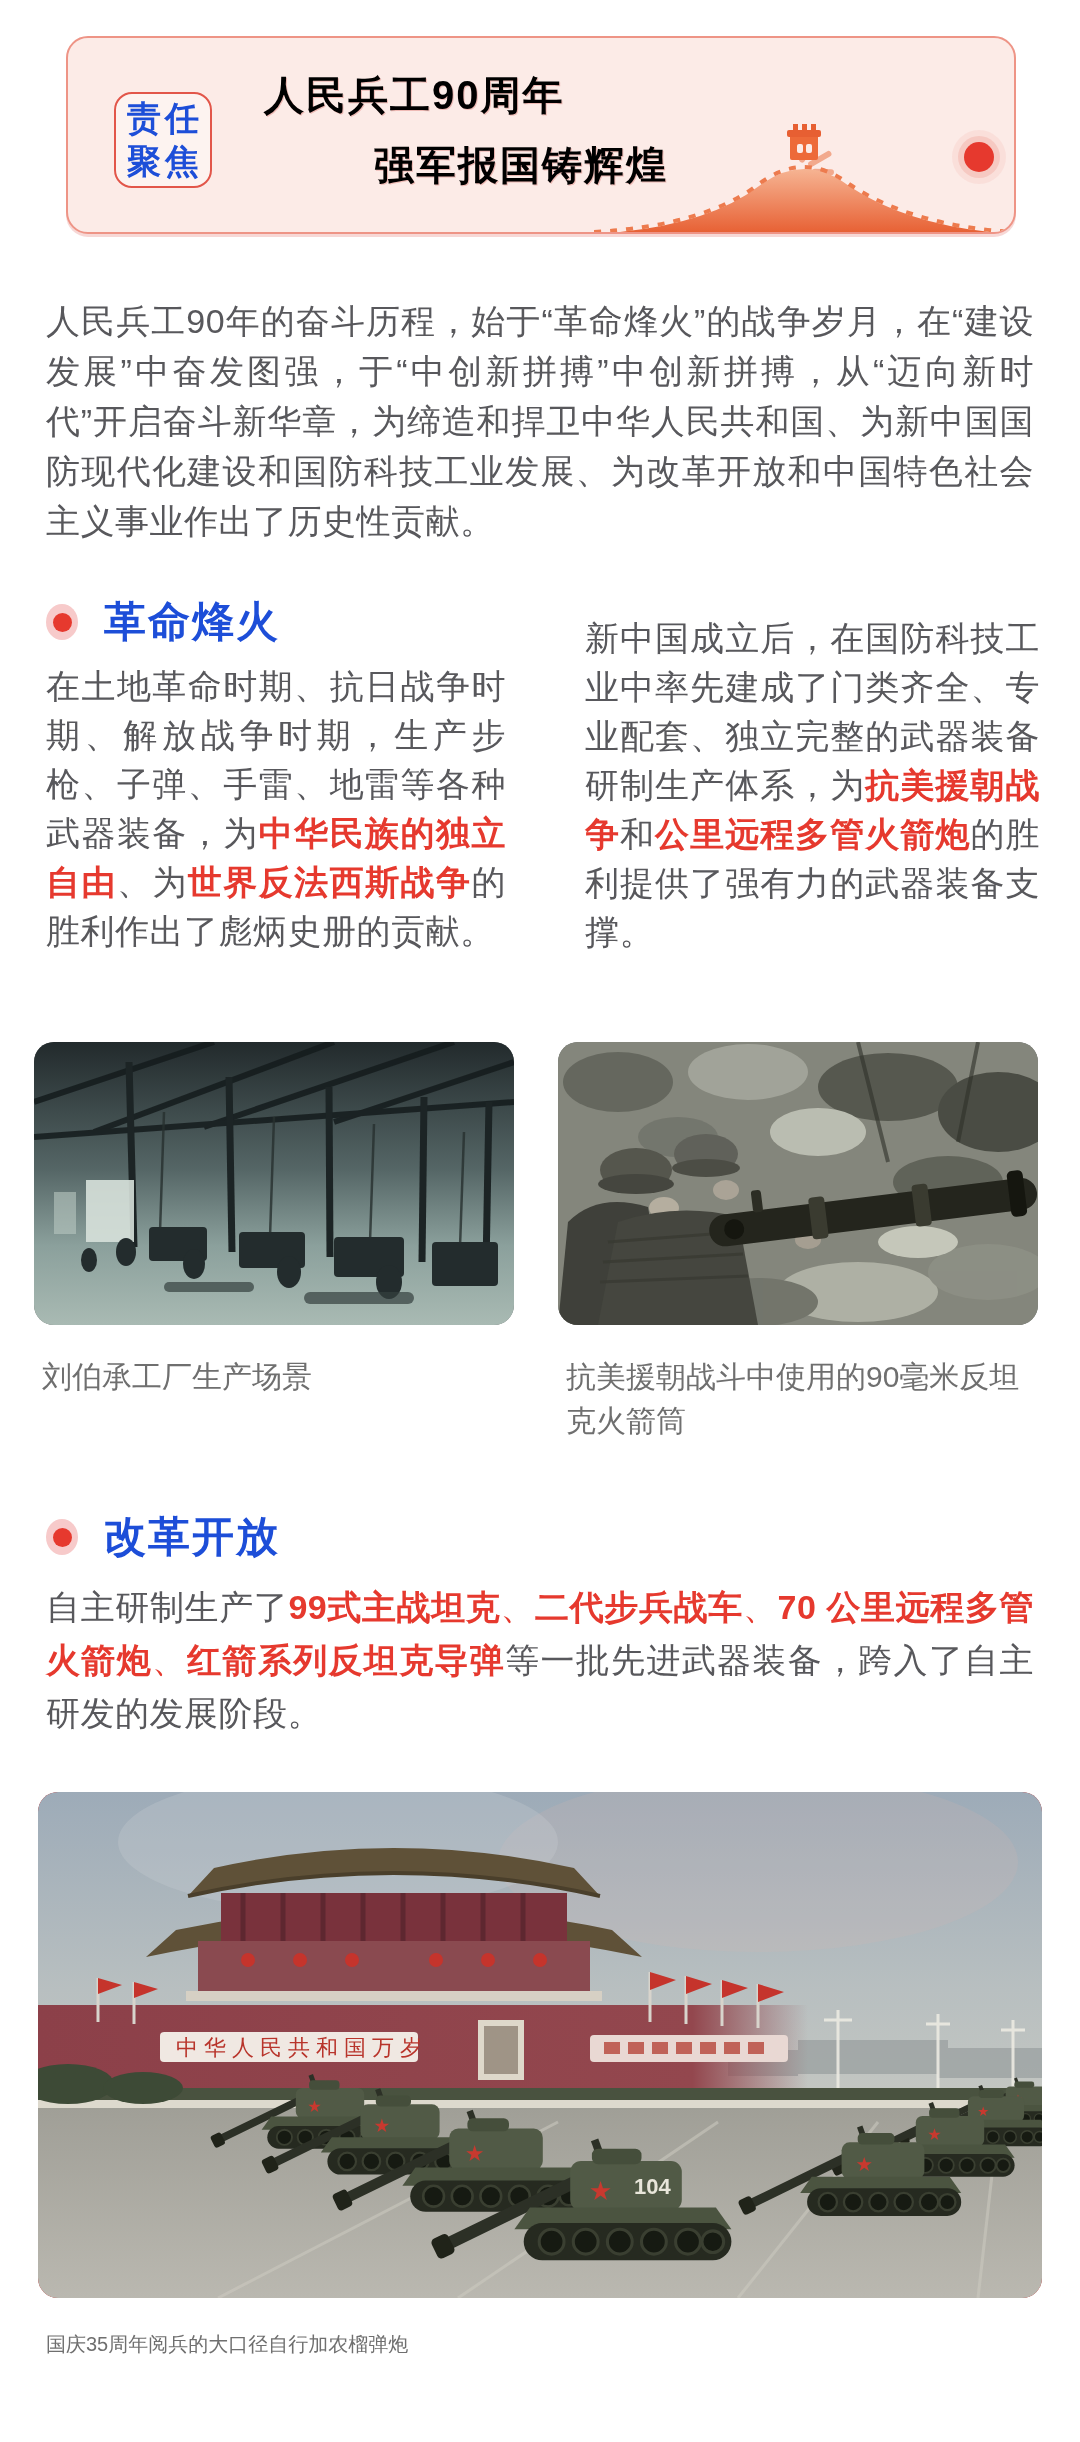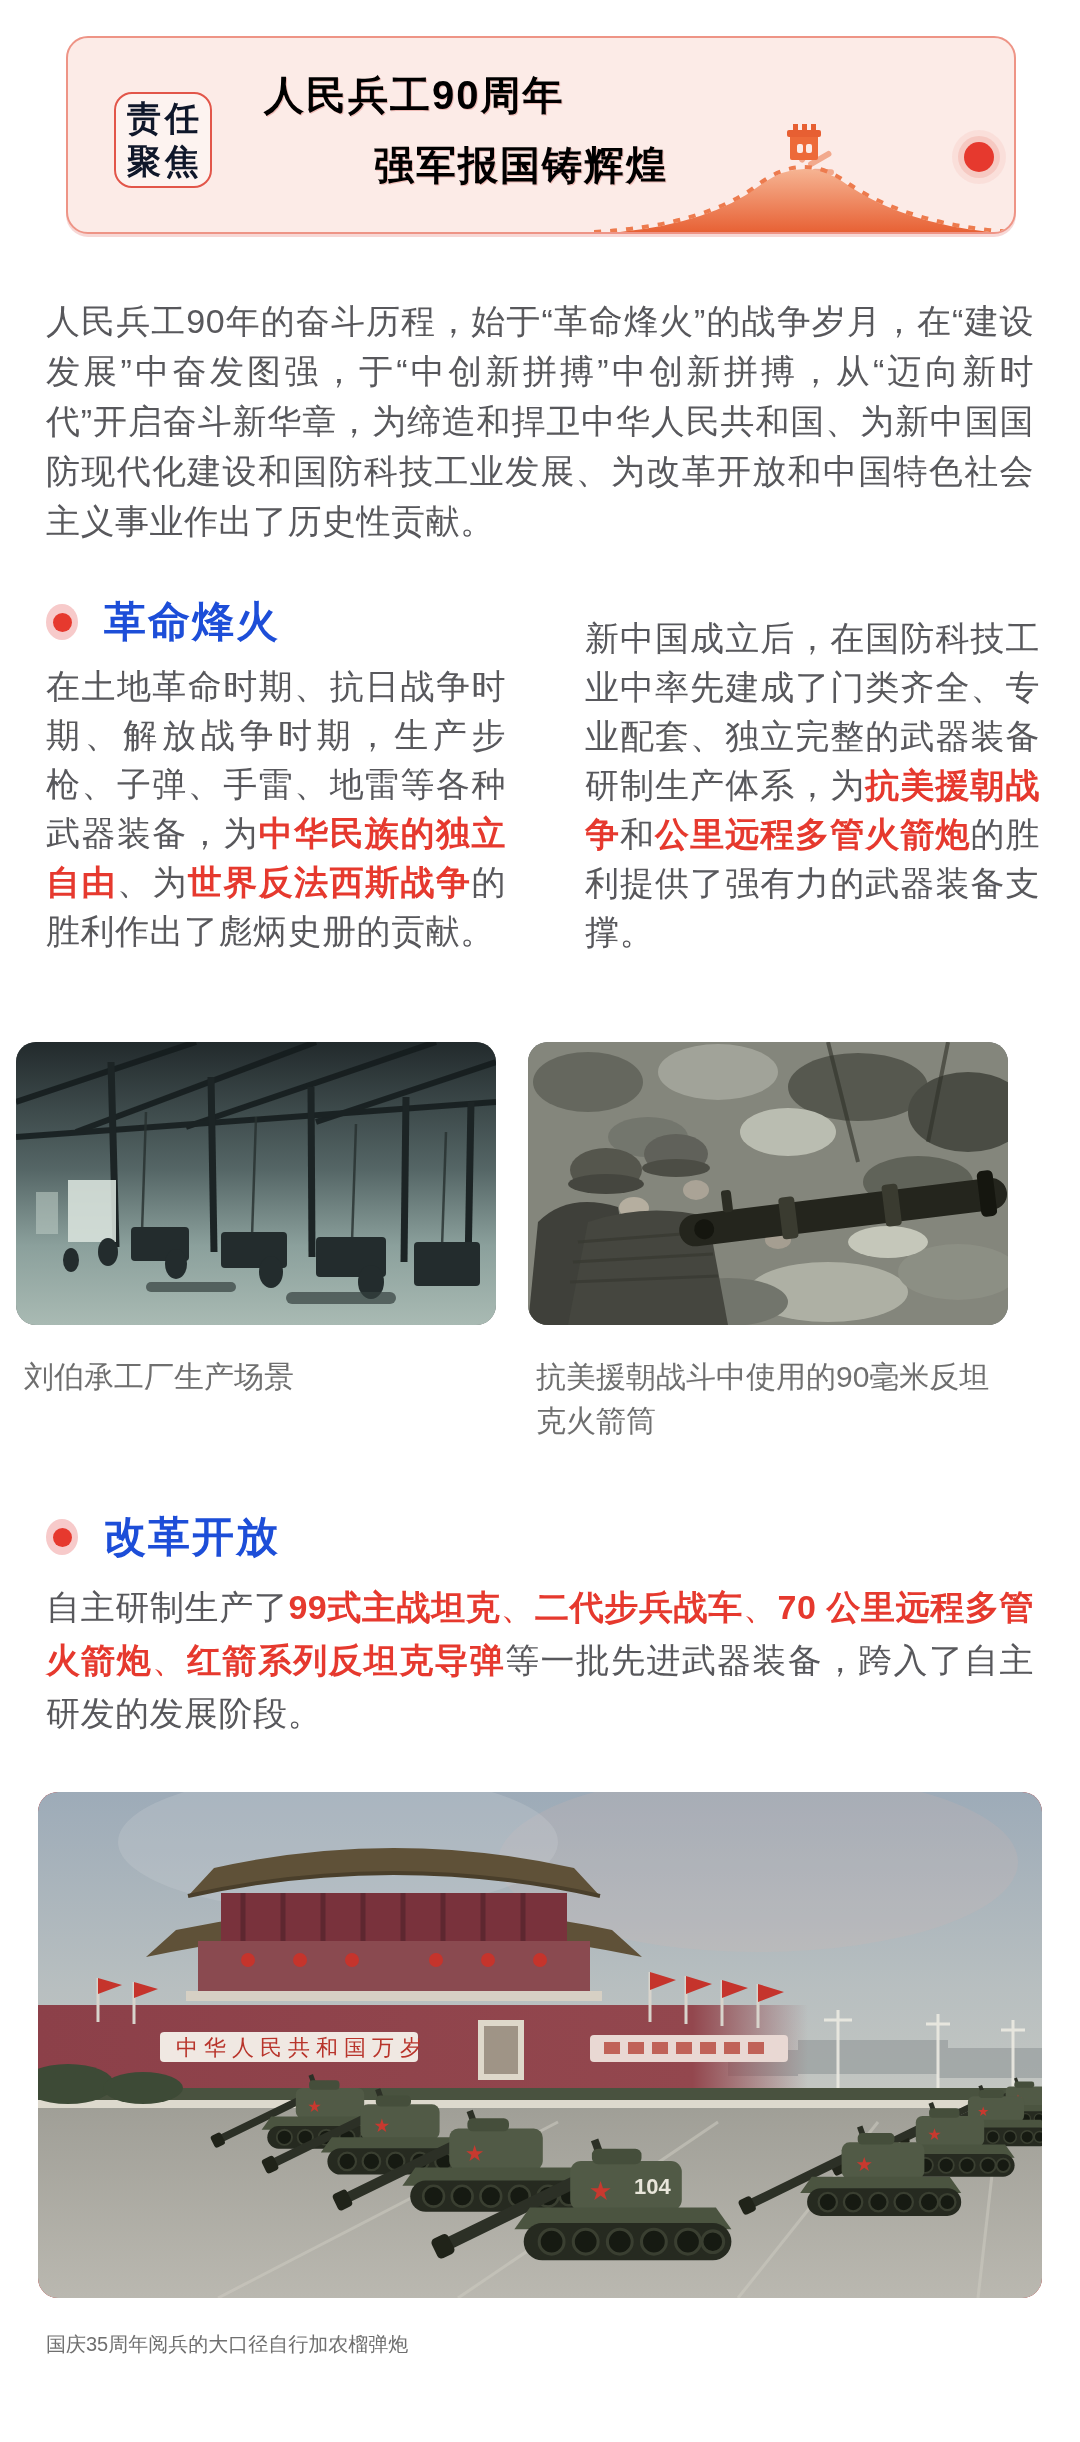--- a/index.html
+++ b/index.html
@@ -15,21 +15,21 @@
     background:#fcebe7; border:2px solid #ee9486; border-radius:22px;
     overflow:hidden; box-shadow:0 3px 0 rgba(224,100,90,.25);
   }
   .badge {
     position:absolute; left:46px; top:54px; width:98px; height:96px;
     border:2px solid #e2564a; border-radius:18px; background:#fdf3f0;
     display:flex; flex-direction:column; align-items:center; justify-content:center;
     gap:2px;
   }
   .badge span {
-    color:#0f172a; font-size:34px; font-weight:700; line-height:1.2; letter-spacing:4px;
+    color:#1d4ed8; font-size:34px; font-weight:700; line-height:1.2; letter-spacing:4px;
     text-indent:4px;
   }
   .banner-titles { position:absolute; left:196px; top:22px; }
   .banner-t1, .banner-t2 {
     color:#000000; font-size:40px; font-weight:900; line-height:70px; letter-spacing:2px;
     text-shadow:1px 1px 0 rgba(200,40,30,.25);
   }
   .banner-t2 { margin-left:110px; }
   
   .sparkle { position:absolute; left:700px; top:98px; width:64px; height:70px; }
@@ -64,21 +64,21 @@
   }
   .bullet b { width:19px; height:19px; border-radius:50%; background:#e6392e; display:block; }
   .sec-head h2 { color:#1d4ed8; font-size:42px; font-weight:900; letter-spacing:2px; }
   .col-body, .reform-body {
     margin-top:16px; color:#58585c; font-size:34px; line-height:49px;
     text-align:justify; letter-spacing:.5px;
   }
   .em { color:#e6392e; font-weight:700; }
   .redsep { color:#e6392e; }
   
-  .photos { margin:85px 16px 0; display:flex; gap:32px; }
+  .photos { margin:85px 34px 0; display:flex; gap:44px; }
   .photos figure { width:480px; flex:0 0 auto; }
   .ph {
     width:480px; height:283px; border-radius:20px; overflow:hidden; display:block;
     background:#6a6f6d;
   }
   .ph svg { display:block; width:100%; height:100%; }
   figcaption {
     margin:30px 0 0 8px; color:#6f6f6f; font-size:30px; line-height:44px;
   }
   

